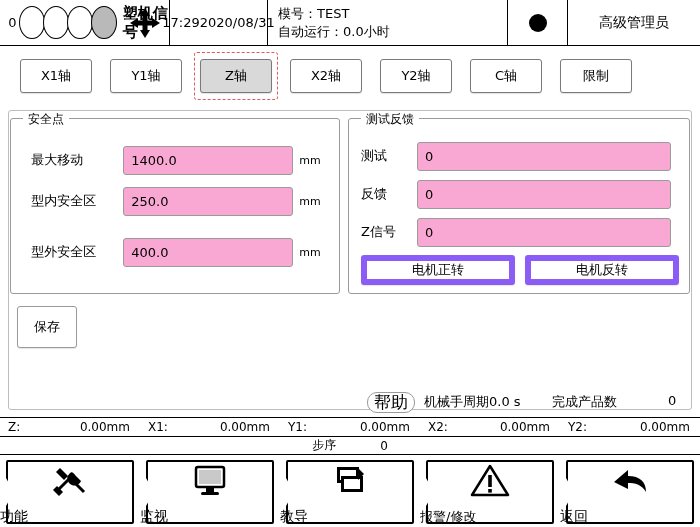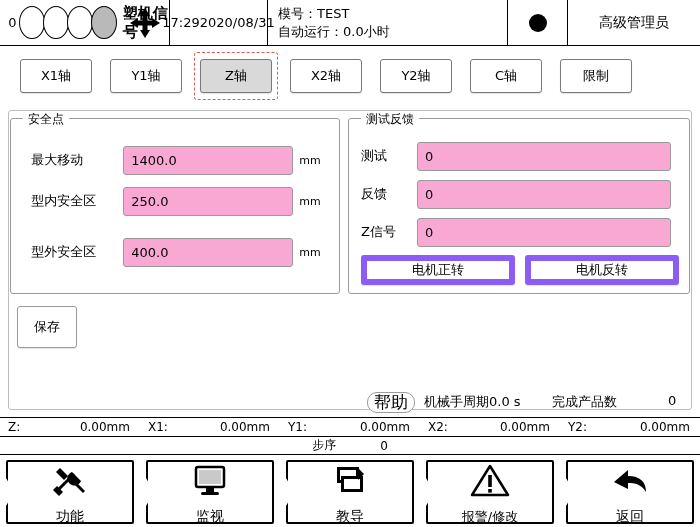--- a/index.html
+++ b/index.html
@@ -232,21 +232,21 @@
   .navitem .tag {
     position: absolute; left: 6px; top: 4px;
     width: 128px; height: 64px;
     border: 2px solid #000;
     border-radius: 2px;
     background: #fff;
     clip-path: polygon(0 0, 100% 0, 100% 100%, 0 100%, 0 72%, 8px 50%, 0 28%);
   }
   .navitem .lbl {
     position: absolute; left: 0; bottom: 1px; width: 140px;
-    text-align: center; font-size: 14px; color: #000;
+    font-size: 14px; color: #000;
   }
   .navitem .ico {
     position: absolute; left: 50%; top: 6px;
     transform: translateX(-50%);
     width: 44px; height: 38px;
   }
   .navitem.alarm .lbl { font-size: 13px; }
 </style>
 </head>
 <body>

